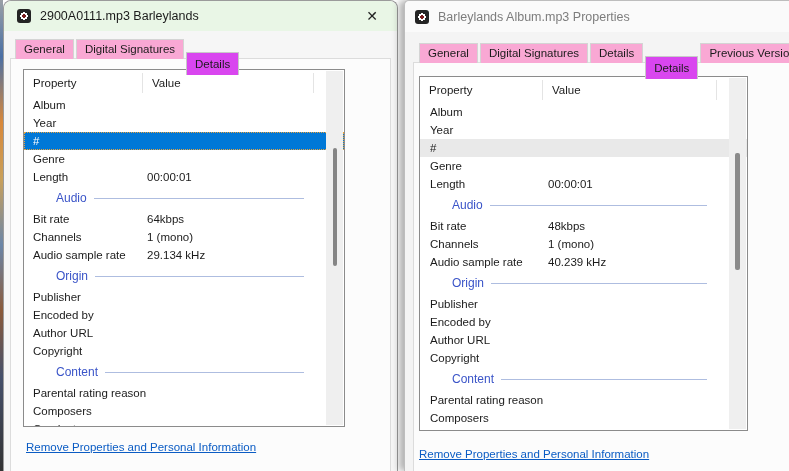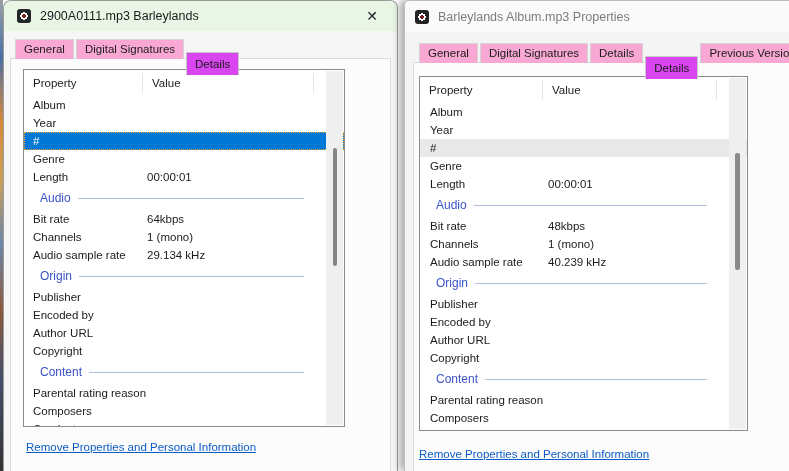--- a/index.html
+++ b/index.html
@@ -60,21 +60,21 @@
   .lheader{
     display:flex;height:26px;align-items:center;font-size:11.5px;color:#1b1b1b;
   }
   .lheader .hcell{padding-left:9px;box-sizing:border-box;height:20px;line-height:20px;}
   .lheader .hprop{width:119px;border-right:1px solid #e4e4e4;}
   .lheader .hval{flex:1;border-right:1px solid #e4e4e4;margin-right:30px;}
   .lrow{display:flex;height:18px;align-items:center;font-size:11.5px;color:#1b1b1b;}
   .lrow .cprop{width:114px;padding-left:9px;white-space:nowrap;}
   .lrow .cval{flex:1;white-space:nowrap;}
   .lrow.section{height:24px;}
-  .sec-label{margin-left:16px;font-size:12px;color:var(--sec,#3a54c8);white-space:nowrap;}
+  .sec-label{margin-left:32px;font-size:12px;color:var(--sec,#3a54c8);white-space:nowrap;}
   .sec-line{flex:1;border-top:1px solid #aebde0;margin:1px 40px 0 7px;}
   .lrow.sel-active{
     background:var(--sel,#0078d7);color:#fff;
     outline:1px dotted #e8a33d;outline-offset:-1px;
   }
   .lrow.sel-inactive{background:#e9e9e9;}
   
   .scrollzone{position:absolute;top:1px;bottom:1px;width:17px;background:#efefef;}
   .dlg-left .scrollzone{right:1px;}
   .scrollthumb{position:absolute;border-radius:2px;background:#858585;}

